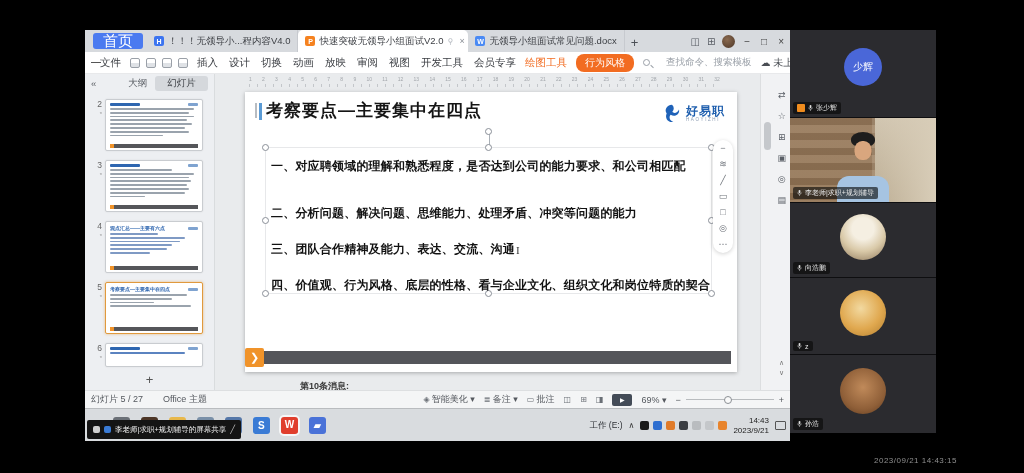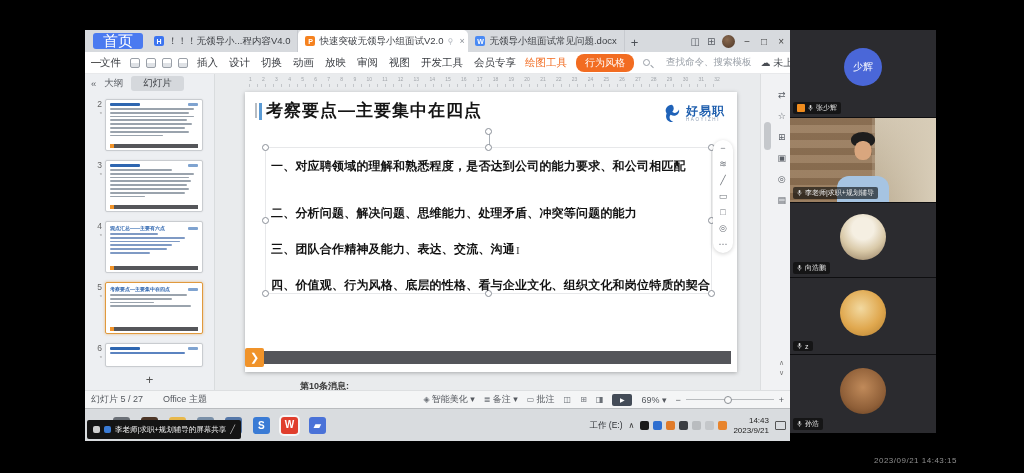--- a/index.html
+++ b/index.html
@@ -41,21 +41,21 @@
   .mag:after { content:""; position:absolute; left:5.5px; top:5.5px; width:4px; height:1.2px; background:#9aa0a8; transform:rotate(45deg); }
   .menu-right { margin-left:auto; display:flex; align-items:center; gap:9px; font-size:10px; color:#4a4e54; }
   .share-pill { background:#f26c21; color:#fff; border-radius:9px; padding:2px 10px; display:flex; gap:3px; align-items:center; }
 
   
   .workspace { display:flex; height:316px; }
 
   
   .thumbs { width:130px; background:#edeff2; border-right:1px solid #d9dcde; display:flex; flex-direction:column; }
   .thumbs-head { height:18px; display:flex; align-items:center; font-size:9.5px; color:#5a5e64; padding:0 6px; gap:8px; }
-  .thumbs-head .seg { margin-left:0;text-align:center; }
+  .thumbs-head .seg { margin-left:24px;text-align:center; }
   .seg-active { background:#d5d8dc; border-radius:3px; padding:1px 12px; color:#3c3f44; }
   .thumb-list { flex:1; overflow:hidden; padding-top:7px; }
   .thumb-row { display:flex; margin:0 0 9px 4px; }
   .t-numcol { width:16px; font-size:8.5px; color:#666; text-align:right; padding-right:3px; line-height:10px; }
   .t-star { color:#999; font-size:6px; }
   .thumb-box { width:98px; height:52px; background:#fff; border:1px solid #c9ccd0; border-radius:2px; padding:3px 4px 2px;
                display:flex; flex-direction:column; overflow:hidden; box-shadow:0 0 2px rgba(0,0,0,.08); }
   .thumb-box.sel { border:1.5px solid #e0993d; box-shadow:0 0 3px rgba(224,153,61,.6); }
   .thumb-box.partial { height:24px; }
   .t-titlerow { display:flex; justify-content:space-between; align-items:center; margin-bottom:2px; }

